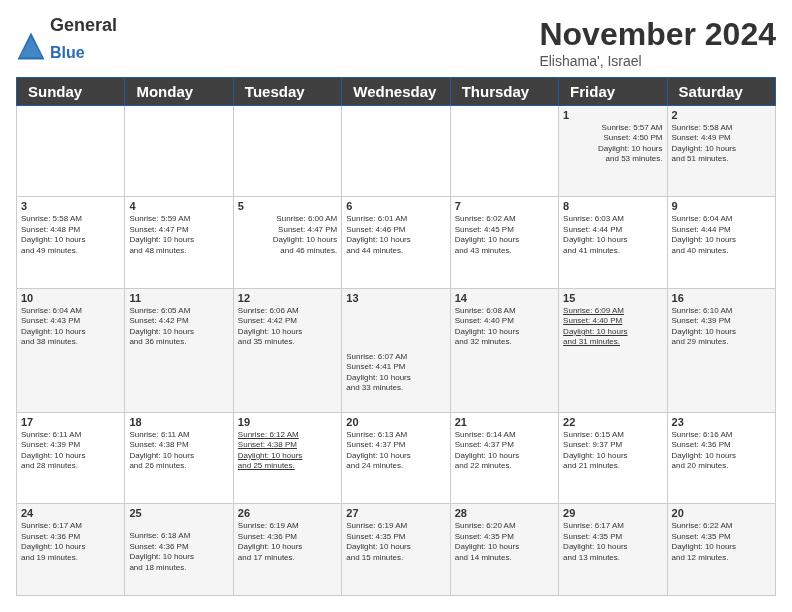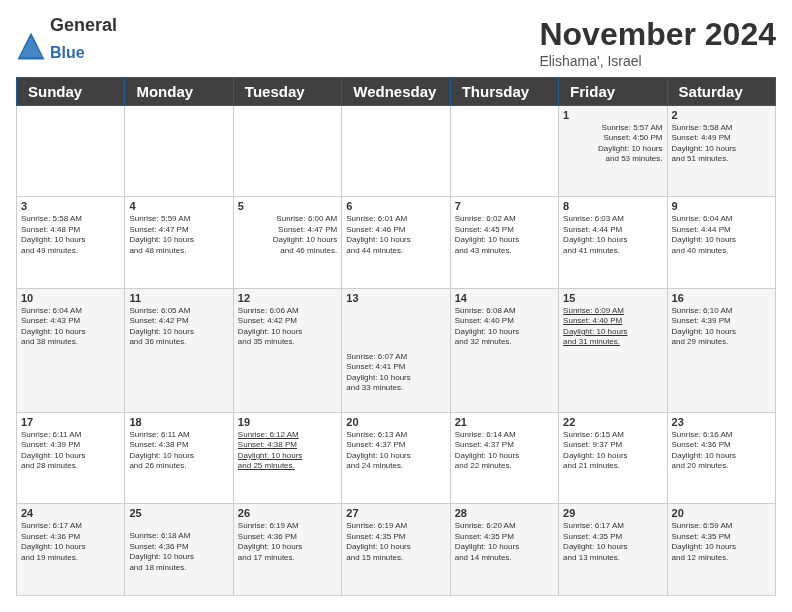--- a/index.html
+++ b/index.html
@@ -349,21 +349,21 @@
           </td>
           <td>
             <span class="day-number">29</span>
             <div class="cell-text" style="white-space: pre-line;">Sunrise: 6:17 AM
 Sunset: 4:35 PM
 Daylight: 10 hours
 and 13 minutes.</div>
           </td>
           <td>
             <span class="day-number">20</span>
-            <div class="cell-text" style="white-space: pre-line;">Sunrise: 6:59 AM
+            <div class="cell-text" style="white-space: pre-line;">Sunrise: 6:22 AM
 Sunset: 4:35 PM
 Daylight: 10 hours
 and 12 minutes.</div>
           </td>
         </tr>
       </tbody>
   </table>
 </div>
 
 </body></html>

